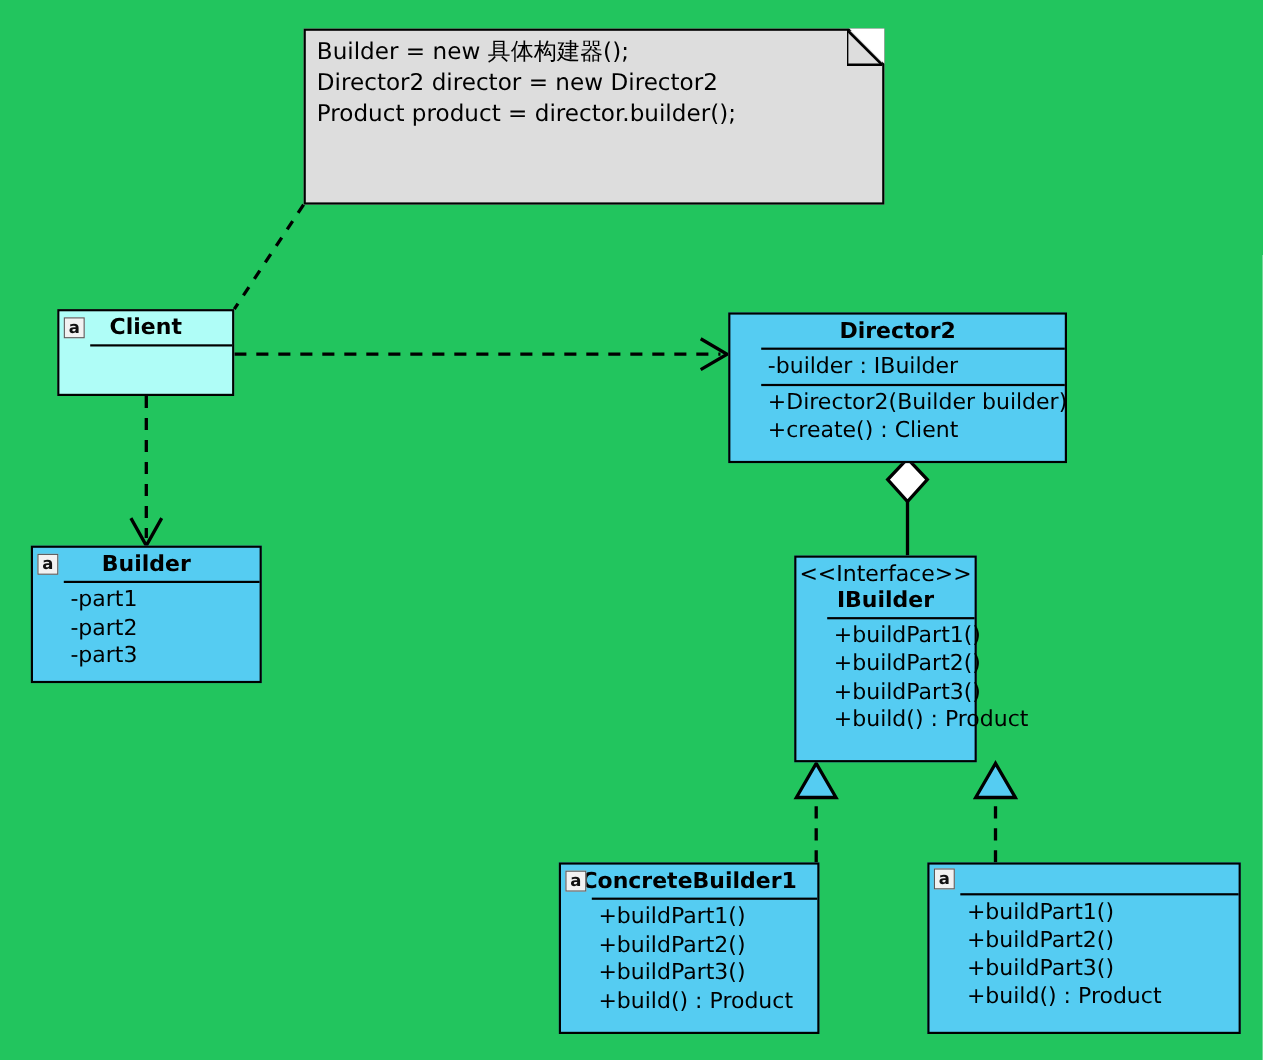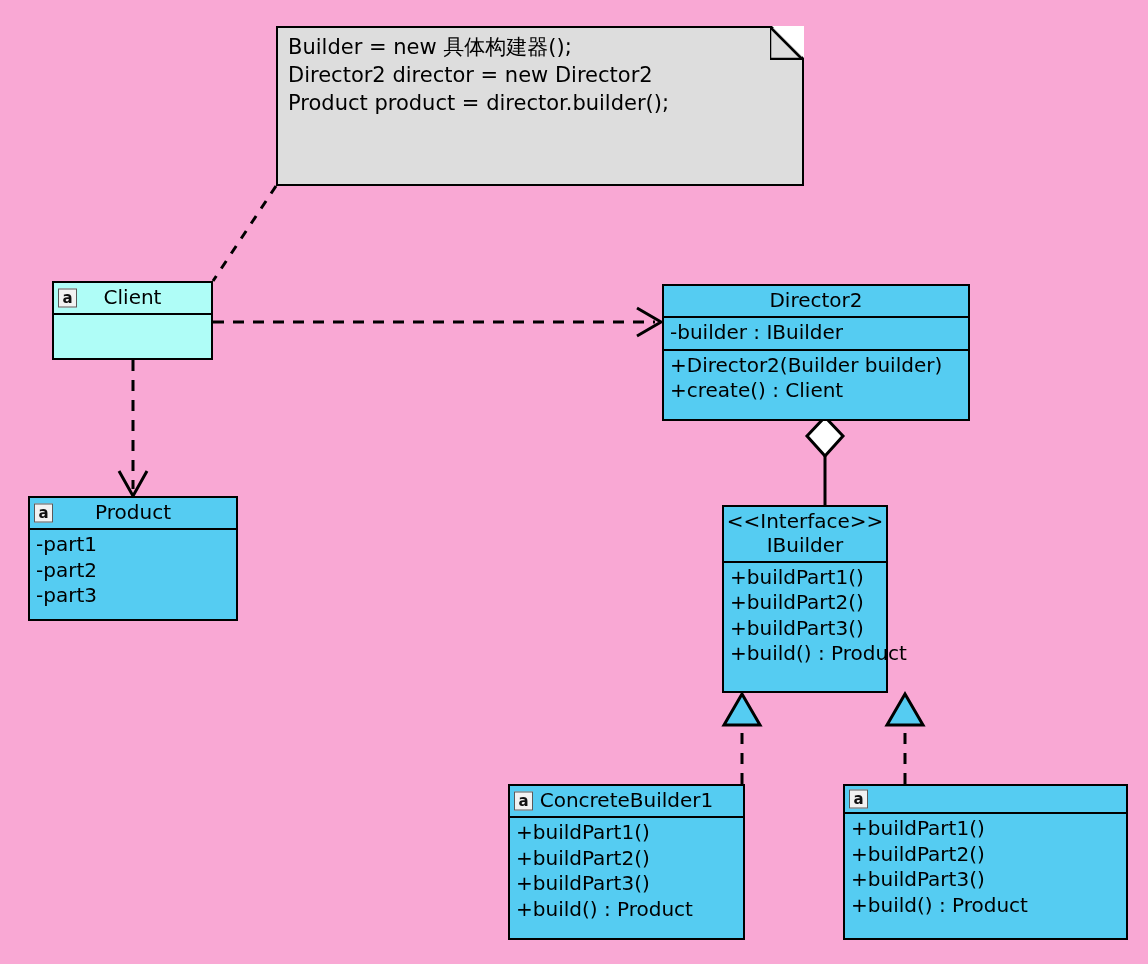--- a/index.html
+++ b/index.html
@@ -7,21 +7,21 @@
     padding: 0;
     background: #ffffff;
   }
   body {
     font-family: "DejaVu Sans", "Liberation Sans", sans-serif;
   }
   #canvas {
     position: relative;
     width: 1148px;
     height: 964px;
-    background: #f9a8d4;
+    background: #22c55e;
     overflow: hidden;
   }
   #edges {
     position: absolute;
     left: 0; top: 0;
     width: 1148px;
     height: 964px;
     pointer-events: none;
   }
 
@@ -35,33 +35,34 @@
     flex-direction: column;
   }
   .uml-box.pale { background: #AFFDF7; }
 
   .compartment {
     box-sizing: border-box;
     padding: 2px 4px 3px 4px;
   }
   .compartment + .compartment {
     border-top: 2px solid #000000;
+    margin-left: 28px;
   }
   .compartment.grow { flex: 1 1 auto; }
 
   .title-row {
     display: flex;
     align-items: center;
     justify-content: center;
     position: relative;
     padding: 3px 4px 4px 4px;
     min-height: 26px;
   }
   .cls-title {
-    font-weight: normal;
+    font-weight: bold;
     font-size: 20px;
     color: #000000;
     line-height: 1.15;
     text-align: left;
     white-space: nowrap;
   }
   .stereo-stack {
     display: flex;
     flex-direction: column;
     align-items: center;
@@ -176,21 +177,21 @@
     <div class="compartment title-row">
       <span class="badge-a">a</span>
       <span class="cls-title">Client</span>
     </div>
     <div class="compartment grow"></div>
   </div>
 
   <div class="uml-box" style="left:28px; top:496px; width:210px; height:125px;">
     <div class="compartment title-row">
       <span class="badge-a">a</span>
-      <span class="cls-title">Product</span>
+      <span class="cls-title">Builder</span>
     </div>
     <div class="compartment grow">
       <div class="member">-part1</div>
       <div class="member">-part2</div>
       <div class="member">-part3</div>
     </div>
   </div>
 
   <div class="uml-box" style="left:662px; top:284px; width:308px; height:137px;">
     <div class="compartment title-row">

